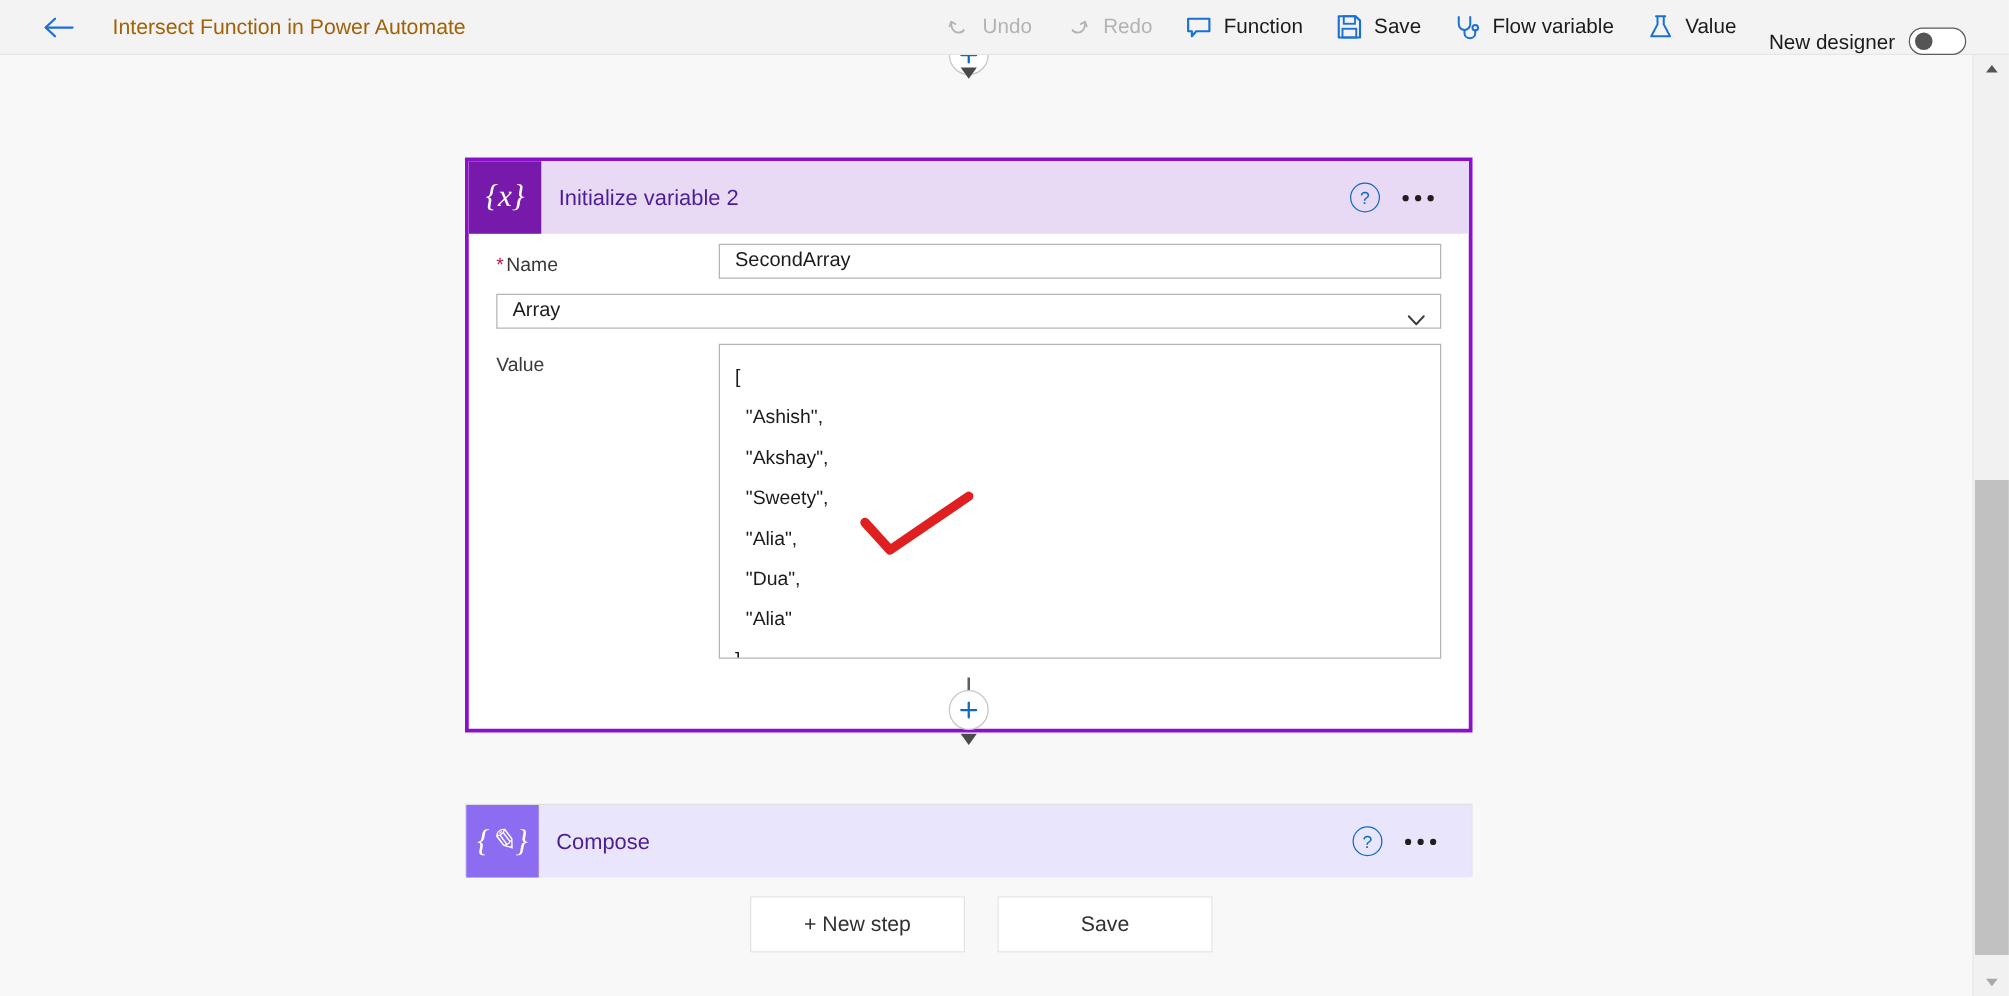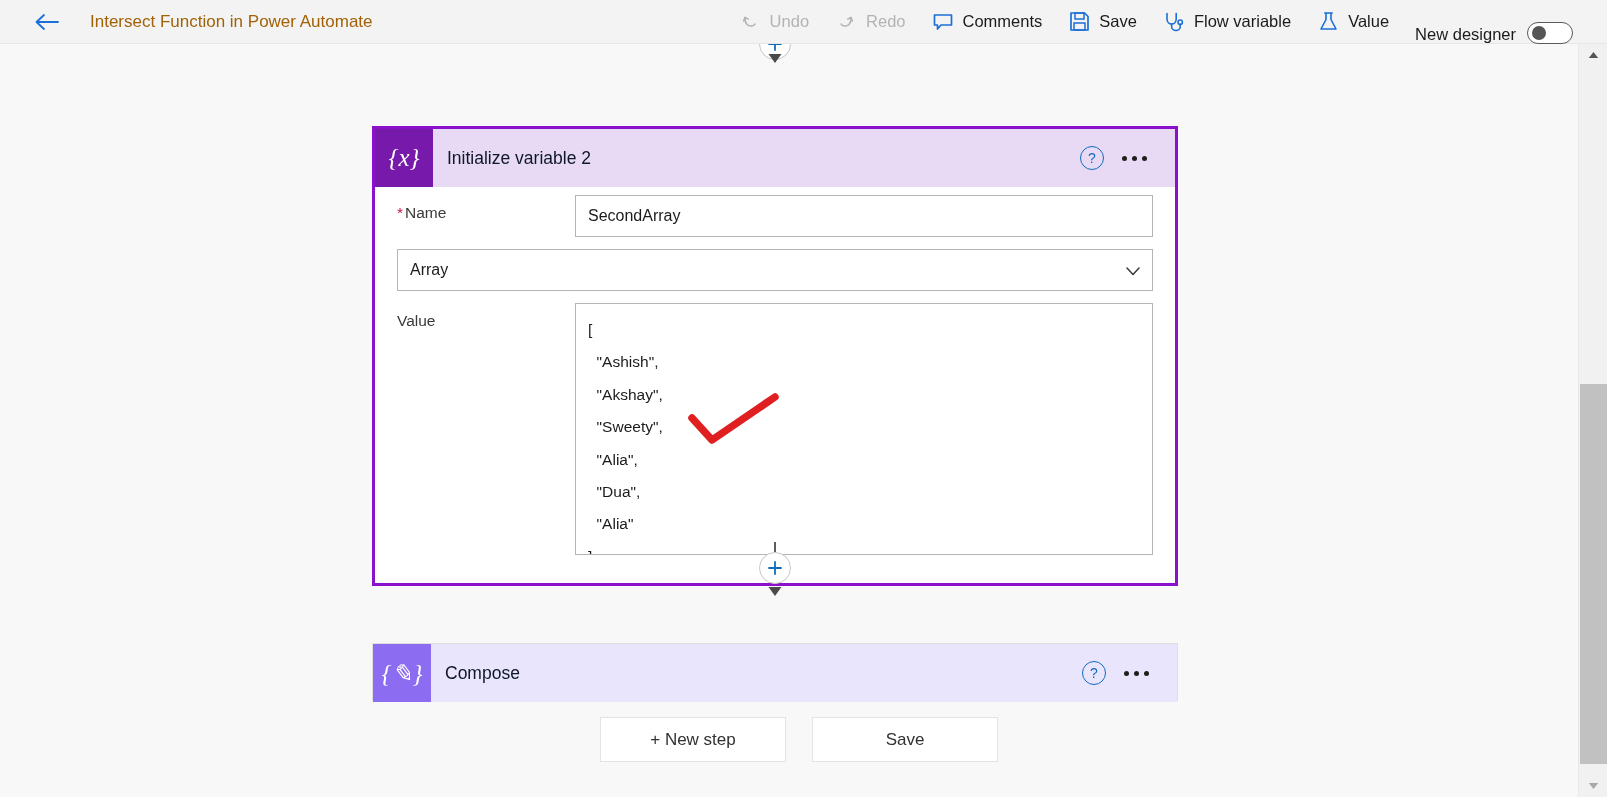--- a/index.html
+++ b/index.html
@@ -88,21 +88,21 @@
   #card-init .card-head { background: #e8daf5; }
   .card-icon {
     width: 58px; height: 58px; flex: 0 0 auto;
     display: flex; align-items: center; justify-content: center;
     color: #ffffff; font-size: 25px; font-style: italic;
     font-family: "Liberation Serif", serif;
   }
   #init-icon { background: #7719aa; }
   #compose-icon { background: #8c6cf0; }
   .card-title {
-    font-size: 17.5px; color: #0f172a; margin-left: 14px;
+    font-size: 17.5px; color: #4c1d95; margin-left: 14px;
     white-space: nowrap;
   }
   .card-head-actions {
     margin-left: auto; display: flex; align-items: center;
     gap: 10px; padding-right: 20px;
   }
   .help-icon {
     width: 24px; height: 24px; border-radius: 50%;
     border: 1.6px solid #0f6cbd; color: #0f6cbd;
     display: flex; align-items: center; justify-content: center;
@@ -120,21 +120,21 @@
   
   .card-body { padding: 8px 22px 0 22px; }
   .form-row { display: flex; margin-bottom: 12px; }
   .form-label {
     width: 178px; flex: 0 0 auto; font-size: 15.5px;
     color: #3b3a39; padding-top: 9px; white-space: nowrap;
   }
   .req-star { color: #c0143c; margin-right: 2px; }
   .field-wrap { flex: 1 1 auto; }
   .text-input {
-    width: 100%; height: 42px; border: 1px solid #b5b5b5;
+    width: 100%; height: 28px; border: 1px solid #b5b5b5;
     background: #ffffff; font-size: 16px; color: #1b1b1b;
     padding: 0 12px; font-family: "Liberation Sans", sans-serif;
     outline: none;
   }
   .select-wrap { position: relative; }
   .select-wrap .chev {
     position: absolute; right: 13px; top: 13px;
     pointer-events: none;
   }
   .value-box {
@@ -157,21 +157,21 @@
     position: absolute; left: 676px; top: 340px;
     width: 120px; height: 80px; pointer-events: none;
   }
 
   
   #bottom-actions {
     position: absolute; left: 600px; top: 673px;
     display: flex; gap: 26px;
   }
   .flat-btn {
-    width: 186px; height: 45px; background: #ffffff;
+    width: 172px; height: 45px; background: #ffffff;
     border: 1px solid #e3e3e3; font-size: 17px; color: #323130;
     cursor: pointer; font-family: "Liberation Sans", sans-serif;
     display: flex; align-items: center; justify-content: center;
   }
 
   
   #vscroll {
     position: absolute; top: 44px; right: 0;
     width: 29px; height: 753px; background: #f1f1f1;
     border-left: 1px solid #e8e8e8;
@@ -225,21 +225,21 @@
       </span>
       <span class="cmd-label">Redo</span>
     </div>
 
     <div class="cmd">
       <span class="ico">
         <svg width="22" height="22" viewBox="0 0 22 22">
           <path d="M2.5 4 H19.5 V14 H9 L5.5 18 V14 H2.5 Z" fill="none" stroke="#1B6FD6" stroke-width="1.7" stroke-linejoin="round"></path>
         </svg>
       </span>
-      <span class="cmd-label">Comments</span>
+      <span class="cmd-label">Function</span>
     </div>
 
     <div class="cmd">
       <span class="ico">
         <svg width="21" height="21" viewBox="0 0 21 21">
           <path d="M2 2 H15.5 L19 5.5 V19 H2 Z" fill="none" stroke="#1B6FD6" stroke-width="1.7" stroke-linejoin="round"></path>
           <rect x="6" y="2" width="9" height="6" fill="none" stroke="#1B6FD6" stroke-width="1.5"></rect>
           <rect x="5" y="12" width="11" height="7" fill="none" stroke="#1B6FD6" stroke-width="1.5"></rect>
         </svg>
       </span>

